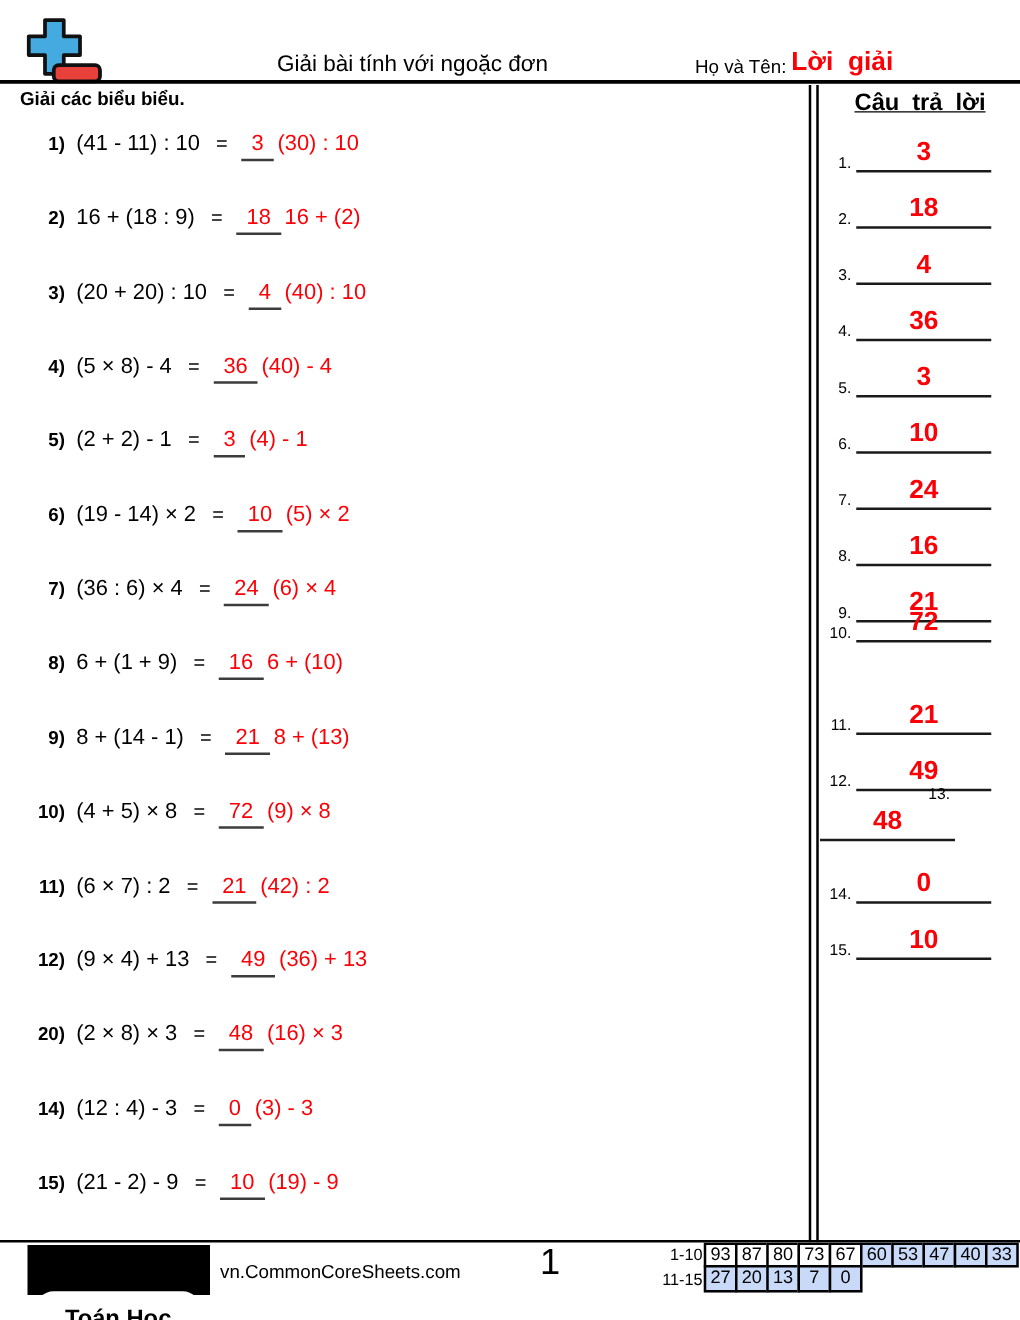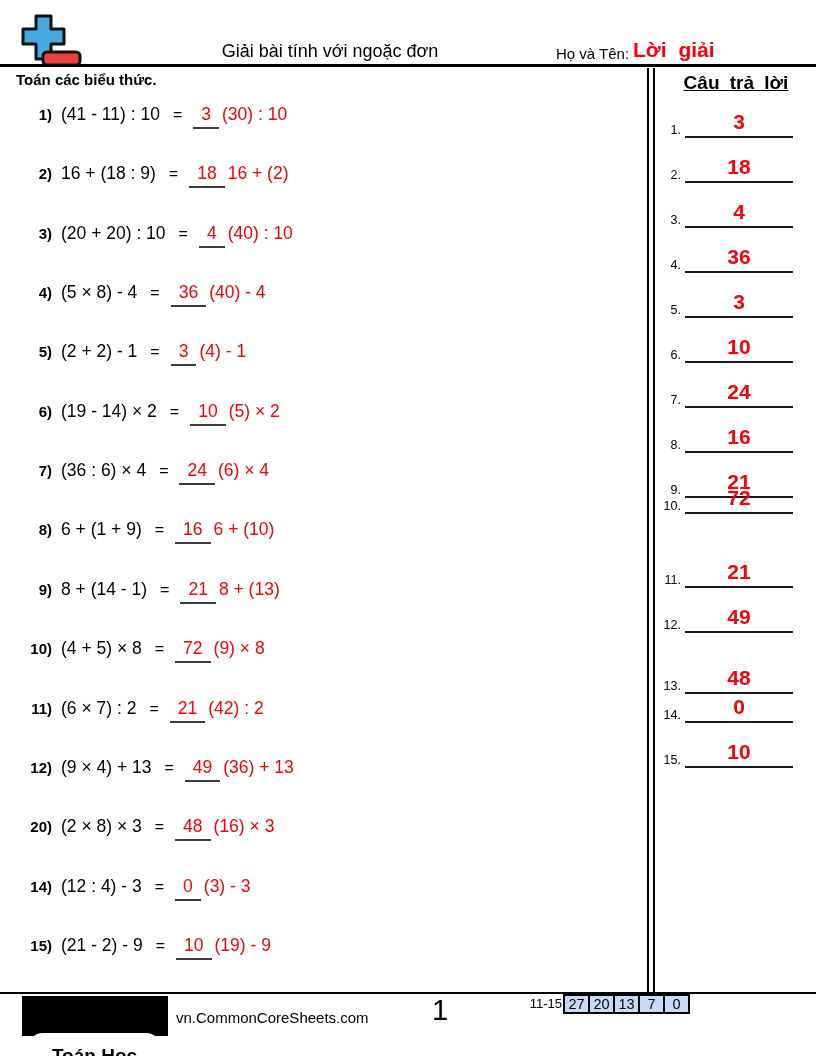--- a/index.html
+++ b/index.html
@@ -61,21 +61,21 @@
   <div class="logo">
     <svg width="62" height="54" viewBox="0 0 62 54">
       <path d="M16 2 h15 v13 h13 v15 h-13 v15 h-15 v-15 h-13 v-15 h13 z" fill="#45aadf" stroke="#111" stroke-width="3" stroke-linejoin="round"></path>
       <rect x="23" y="38" width="37" height="13" rx="4" fill="#e8403a" stroke="#111" stroke-width="3"></rect>
     </svg>
   </div>
   <div class="worksheet-title">Giải bài tính với ngoặc đơn</div>
   <div class="name-label">Họ và Tên:</div>
   <div class="name-value">Lời giải</div>
   <div class="header-rule"></div>
-  <div class="instruction">Toán các biểu thức.</div>
+  <div class="instruction">Giải các biểu biểu.</div>
 
   <div class="divider"></div>
 
   <div id="problems">
       <div class="prow" style="top: 104px;">
         <span class="pnum">1)</span>
         <span class="pexp">(41 - 11) : 10</span>
         <span class="peq">=</span>
         <span class="pans">3</span>
         <span class="pwork">(30) : 10</span>
@@ -223,21 +223,21 @@
         <span class="aline">72</span>
       </div>
       <div class="arow" style="top: 558px;">
         <span class="anum">11.</span>
         <span class="aline">21</span>
       </div>
       <div class="arow" style="top: 603px;">
         <span class="anum">12.</span>
         <span class="aline">49</span>
       </div>
-      <div class="arow" style="top: 664px;">
+      <div class="arow" style="top: 628px; flex-direction: column;">
         <span class="anum">13.</span>
         <span class="aline">48</span>
       </div>
       <div class="arow" style="top: 693px;">
         <span class="anum">14.</span>
         <span class="aline">0</span>
       </div>
       <div class="arow" style="top: 738px;">
         <span class="anum">15.</span>
         <span class="aline">10</span>
@@ -245,20 +245,33 @@
     </div>
 
   <div class="footer-rule"></div>
   <div class="brand-box">
     <div class="brand-pill">Toán Học</div>
   </div>
   <div class="site">vn.CommonCoreSheets.com</div>
   <div class="pageno">1</div>
   <div class="score" id="score">
       <div class="srow">
+        <span class="slabel">1-10</span>
+        <span class="scell">93</span>
+        <span class="scell">87</span>
+        <span class="scell">80</span>
+        <span class="scell">73</span>
+        <span class="scell">67</span>
+        <span class="scell hl">60</span>
+        <span class="scell hl">53</span>
+        <span class="scell hl">47</span>
+        <span class="scell hl">40</span>
+        <span class="scell hl">33</span>
+      </div>
+      <div class="srow">
         <span class="slabel">11-15</span>
         <span class="scell hl">27</span>
         <span class="scell hl">20</span>
         <span class="scell hl">13</span>
         <span class="scell hl">7</span>
         <span class="scell hl">0</span>
       </div>
     </div>
 
 </div>

